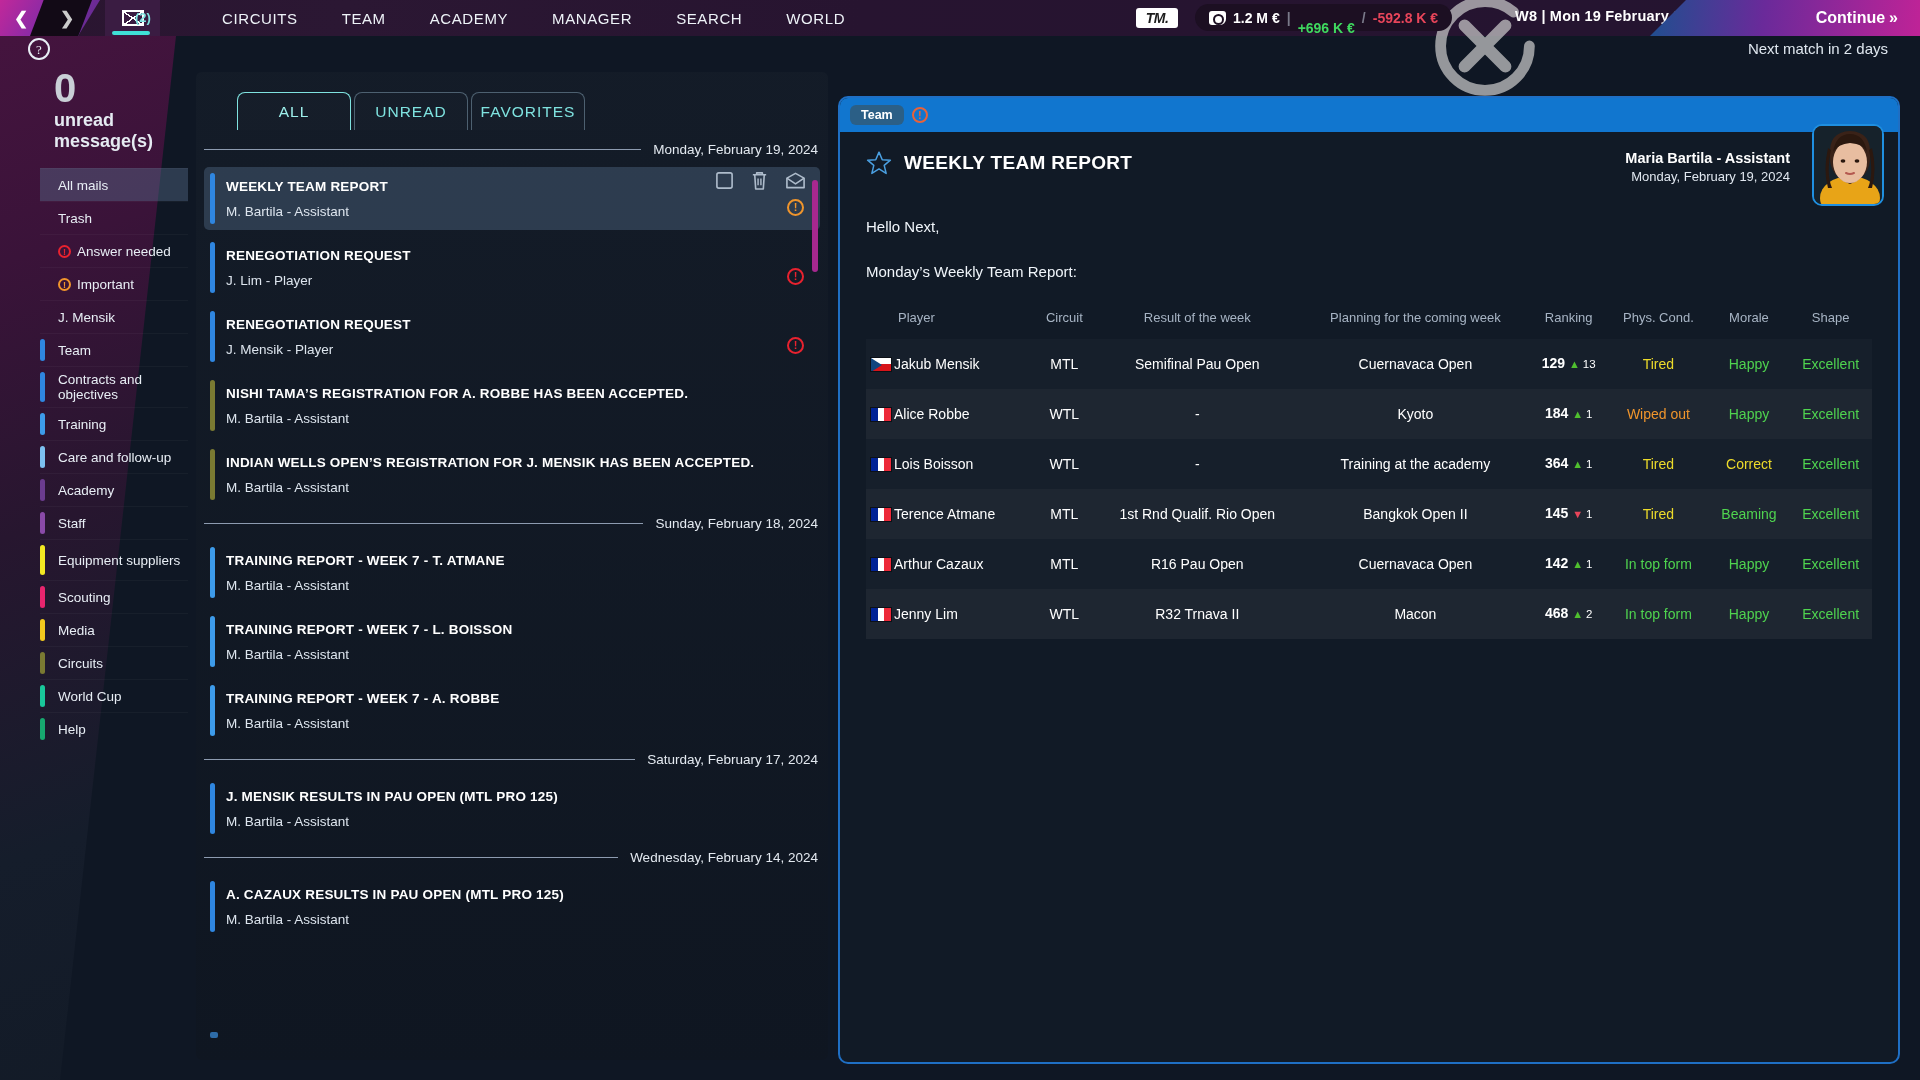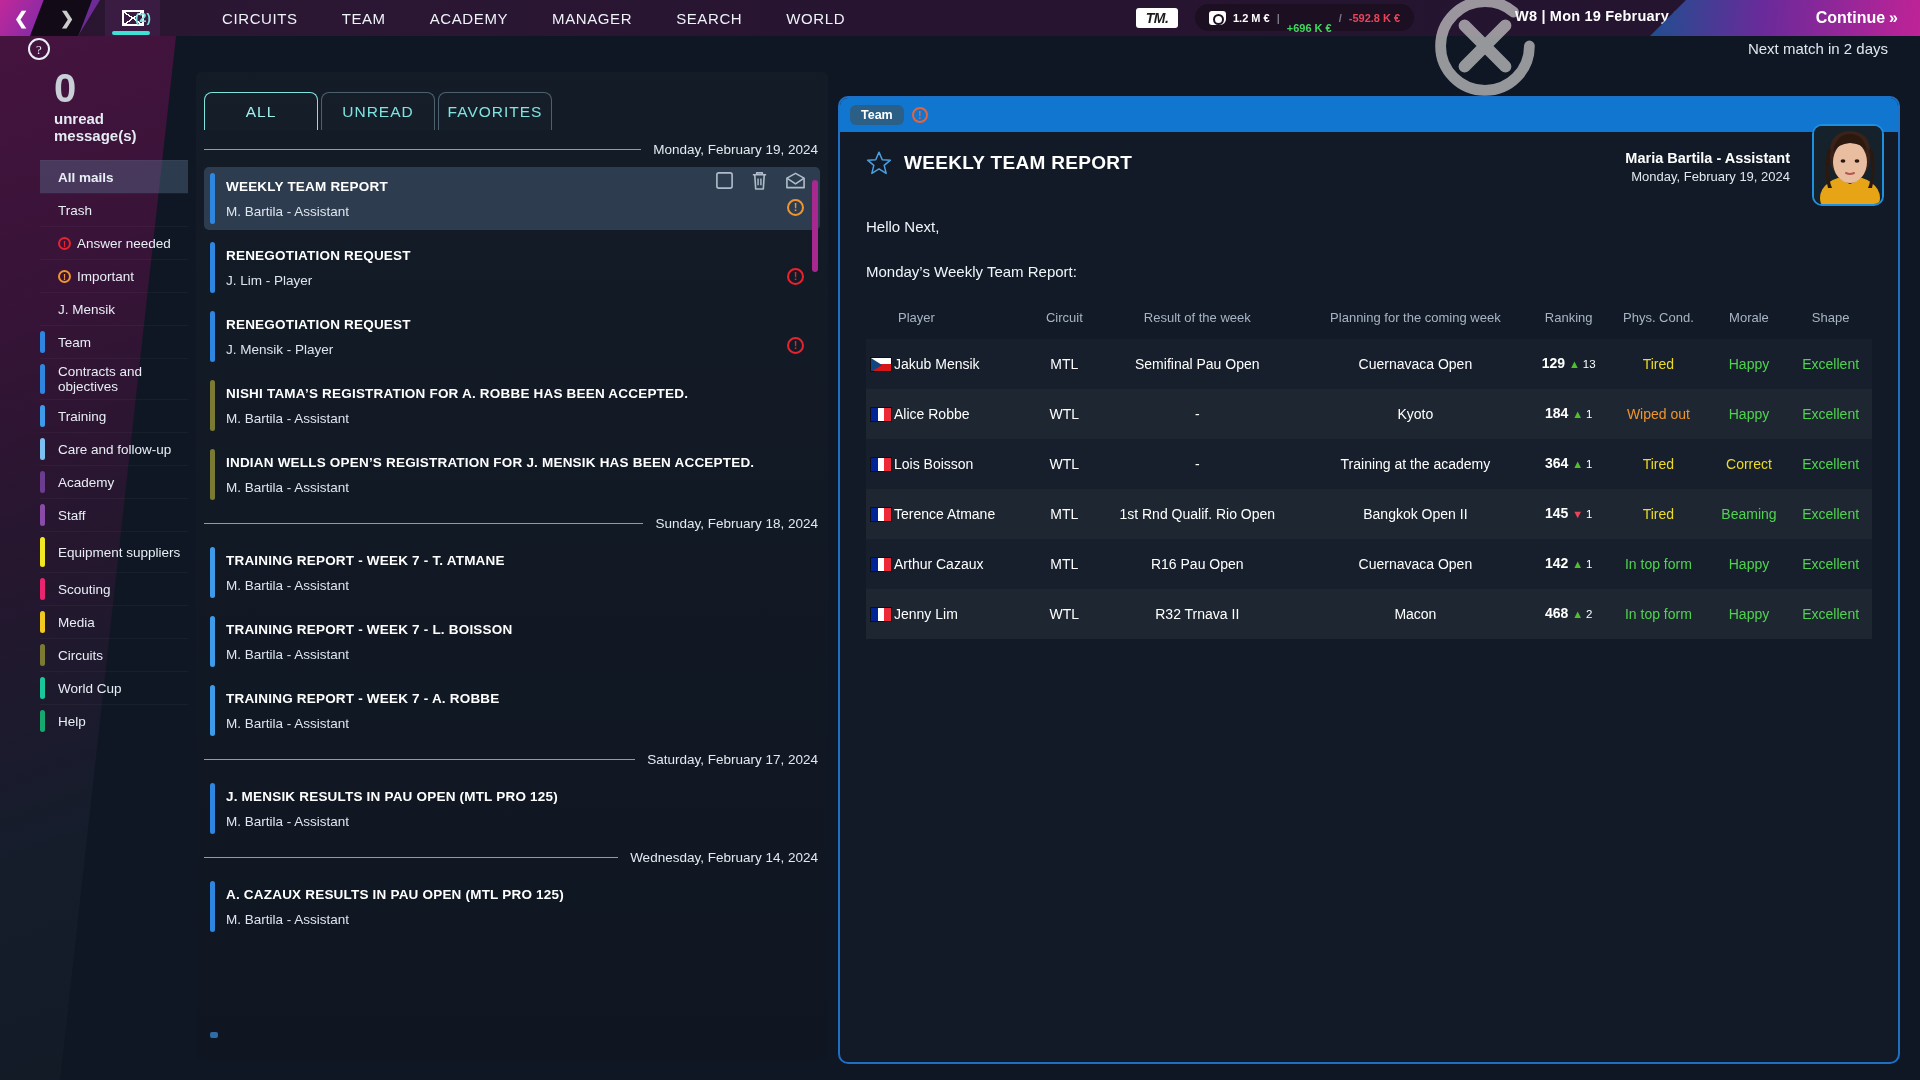--- a/index.html
+++ b/index.html
@@ -65,21 +65,21 @@
     padding: 0 22px; cursor:pointer; white-space:nowrap;
   }
   .tm-logo {
     position:absolute; left:1136px; top:8px; width:42px; height:20px; background:#fff;
     border-radius:3px; color:#1b1b1b; font-size:14px; font-weight:bold; font-style:italic;
     text-align:center; line-height:20px; z-index:7; letter-spacing:-0.5px;
   }
   .money-pill {
     position:absolute; left:1195px; top:4px; height:27px; z-index:7;
     background:#1c0f22; border-radius:14px; display:flex; align-items:center;
-    padding: 0 14px; font-size:11px; font-weight:600; gap:7px;
+    padding: 0 14px; font-size:14px; font-weight:600; gap:7px;
   }
   .money-icon { width:17px; height:14px; background:#fff; border-radius:3px 3px 6px 3px; position:relative; display:inline-block;}
   .money-icon:after{content:"";position:absolute;left:4px;top:3px;width:7px;height:7px;border:2px solid #1c0f22;border-radius:50%;}
   .m-total { color:#fff; }
   .m-sep { color:#7a7a8a; }
   .m-pos { color:#3fd95f;margin-top:20px; }
   .m-neg { color:#e8455a; }
   .big-x {
     position:absolute; left:1425px; top:-14px; width:120px; height:120px; z-index:5; opacity:.72;
   }
@@ -96,49 +96,49 @@
   }
   .next-match {
     position:absolute; right:32px; top:40px; z-index:28;
     font-size:15px; color:#dfe7ef;
   }
 
   
   .sidebar { position:absolute; left:40px; top:62px; width:148px; z-index:12; }
   .unread-box { padding: 6px 0 16px 14px; }
   .unread-num { font-size:40px; font-weight:bold; color:#c9cfd6; line-height:40px; }
-  .unread-lbl { font-size:15px; font-weight:bold; color:#e5ebf2; margin-top:2px; }
+  .unread-lbl { font-size:18px; font-weight:bold; color:#e5ebf2; margin-top:2px; }
   .side-item {
     position:relative; height:33px; display:flex; align-items:center;
     padding-left:18px; font-size:13.5px; color:#e8eef5; cursor:pointer;
     border-top: 1px solid rgba(255,255,255,0.035);
   }
   .side-item.tall { height:41px; }
-  .side-item.active { background: rgba(90,115,145,0.40); font-weight: bold; }
+  .side-item.active { background: rgba(90,115,145,0.40); }
   .side-item .bar {
     position:absolute; left:0; top:5px; bottom:5px; width:5px; border-radius:3px;
   }
   .side-item .warn { width:13px; height:13px; border-radius:50%; border:2px solid; margin-right:6px;
      font-size:9px; font-weight:bold; line-height:10px; text-align:center; flex:none;}
   .side-label { line-height:15px; }
 
   
   .maillist {
     position:absolute; left:196px; top:72px; width:632px; height:988px; z-index:12;
     background: linear-gradient(180deg, rgba(20,28,40,0.92), rgba(15,22,33,0.96));
     border-radius:6px;
   }
   .tabs { display:flex; padding: 20px 0 0 8px; gap:3px; }
   .tab {
     min-width:114px; height:38px; border:1px solid #4d6070; border-bottom:none;
     border-radius:8px 8px 0 0; color:#7fe3e0; font-size:15.5px; letter-spacing:1px;
     display:flex; align-items:center; justify-content:center; cursor:pointer;
     background: rgba(255,255,255,0.012);
   }
-  .tab.active { border-color:#7fe3e0; color:#9ef0ec; }
+  .tab.active { border-color:#7fe3e0; color:#9ef0ec;margin-left:33px; }
   .list-tools { position:absolute; right:22px; top:98px; display:flex; gap:16px; align-items:center; }
   .tool-ico { cursor:pointer; }
   .date-divider { display:flex; align-items:center; gap:12px; padding: 10px 10px 4px 8px; }
   .date-divider .ln { flex:1; height:1px; background:#8d9bb0; }
   .date-divider .dt { font-size:13.5px; color:#e3e9f0; white-space:nowrap; }
   .mail-row {
     position:relative; margin: 6px 8px 0 8px; padding: 11px 38px 11px 22px;
     border-radius:5px; cursor:pointer;
   }
   .mail-row.selected { background: rgba(90,115,145,0.38); }

